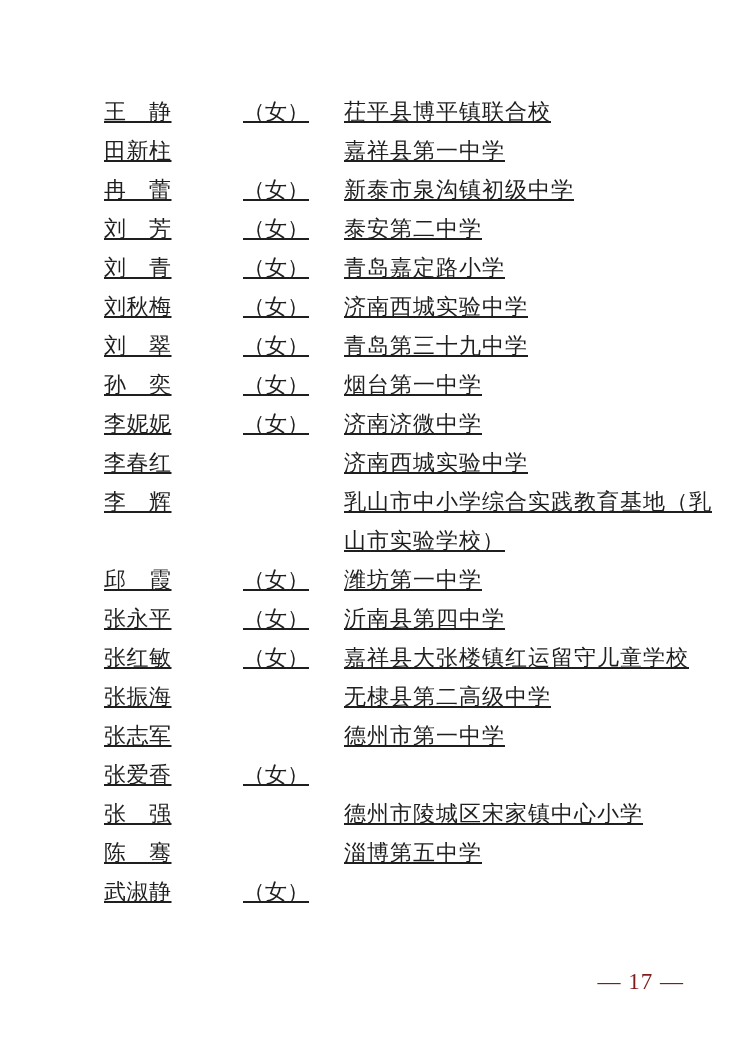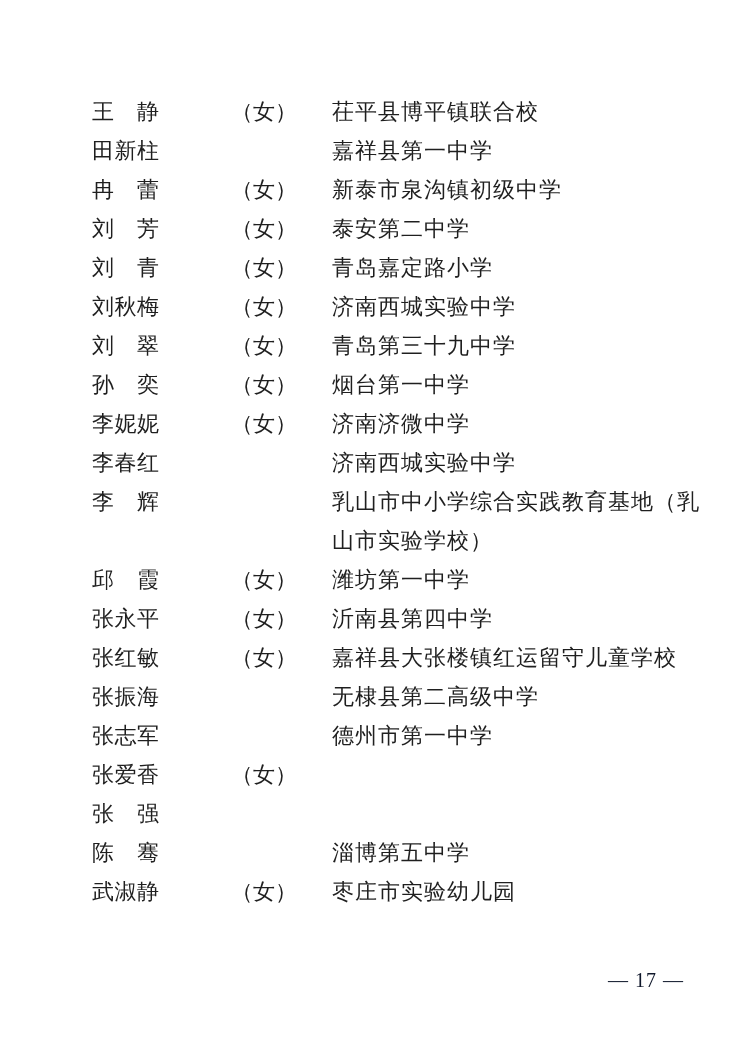--- a/index.html
+++ b/index.html
@@ -12,22 +12,23 @@
     width: 750px;
     height: 1060px;
     background: #ffffff;
     font-family: "Liberation Serif", "DejaVu Serif", serif;
     color: #1f1f1f;
     overflow: hidden;
   }
   .recipient-list {
     position: absolute;
     top: 92px;
-    left: 92px;
+    left: 104px;
     width: 614px;
+    text-decoration: underline;
   }
   .row {
     display: flex;
     align-items: flex-start;
     font-size: 22px;
     line-height: 39px;
   }
   .cell-name {
     width: 139px;
     flex: 0 0 139px;
@@ -42,23 +43,23 @@
   .cell-school {
     width: 374px;
     flex: 0 0 374px;
     letter-spacing: 1px;
     word-break: break-all;
   }
   .page-number {
     position: absolute;
     top: 969px;
     right: 66px;
-    font-size: 20px;
+    font-size: 23px;
     letter-spacing: 1px;
-    color: #0f172a;
+    color: #7f1d1d;
     white-space: nowrap;
   }
 </style>
 </head>
 <body>
 
 <div class="doc-page">
 
   <div class="recipient-list" id="recipient-list">
     <div class="row">
@@ -159,30 +160,30 @@
     </div>
 
     <div class="row">
       <span class="cell-name">张爱香</span>
       <span class="cell-gender">（女）</span>
     </div>
 
     <div class="row">
       <span class="cell-name">张　强</span>
       <span class="cell-gender"></span>
+      <span class="cell-school">德州市陵城区宋家镇中心小学</span>
     </div>
 
     <div class="row">
       <span class="cell-name">陈　骞</span>
       <span class="cell-gender"></span>
       <span class="cell-school">淄博第五中学</span>
     </div>
 
     <div class="row">
       <span class="cell-name">武淑静</span>
       <span class="cell-gender">（女）</span>
-      <span class="cell-school">枣庄市实验幼儿园</span>
     </div>
   </div>
 
   <div class="page-number">— 17 —</div>
 
 </div>
 
 </body></html>

